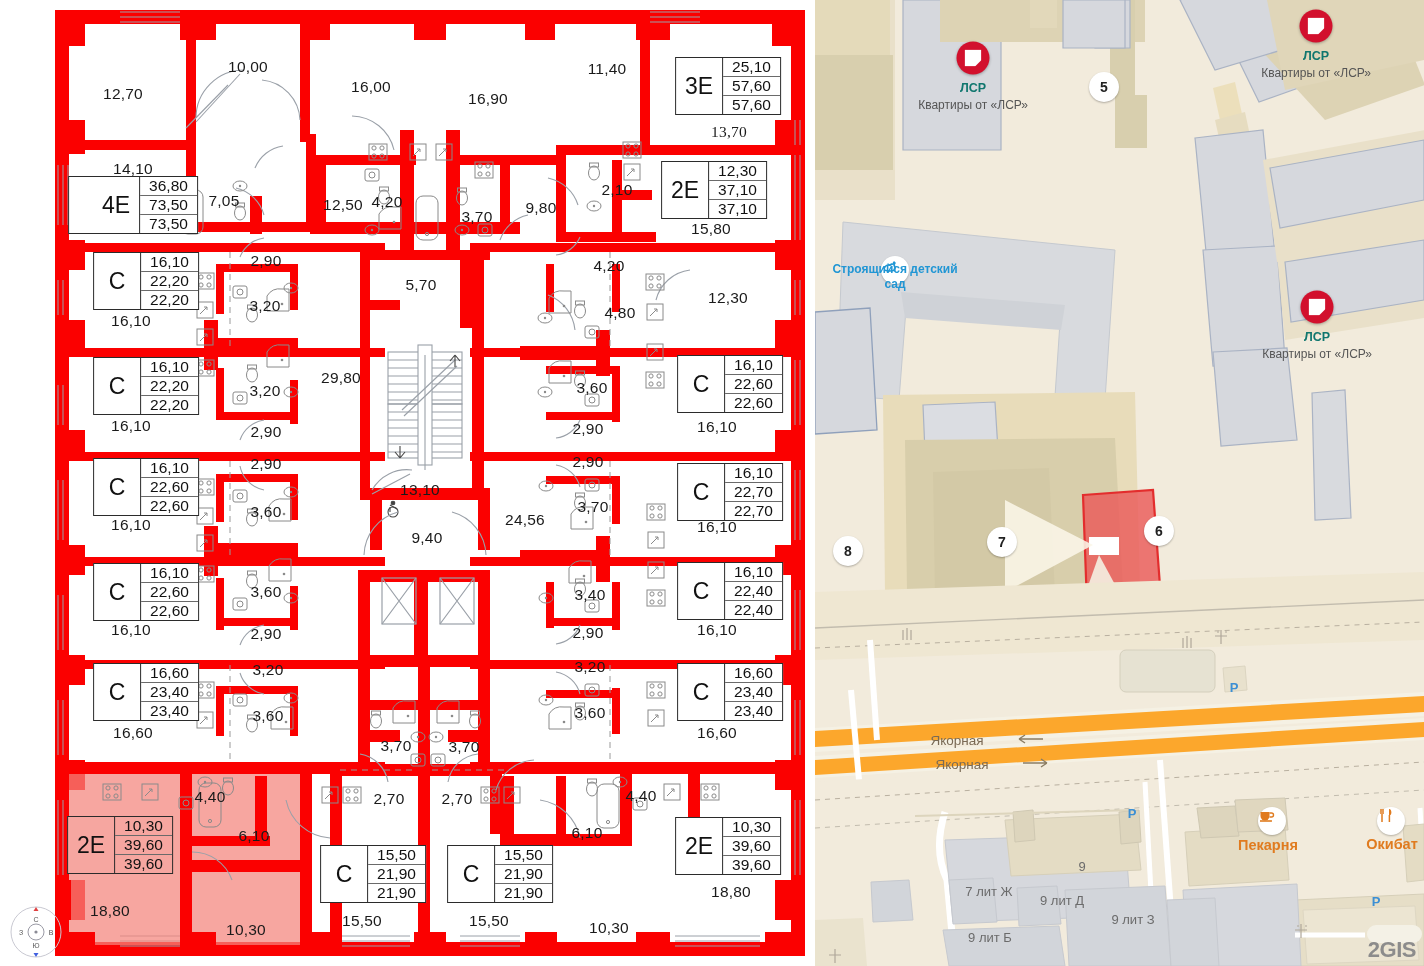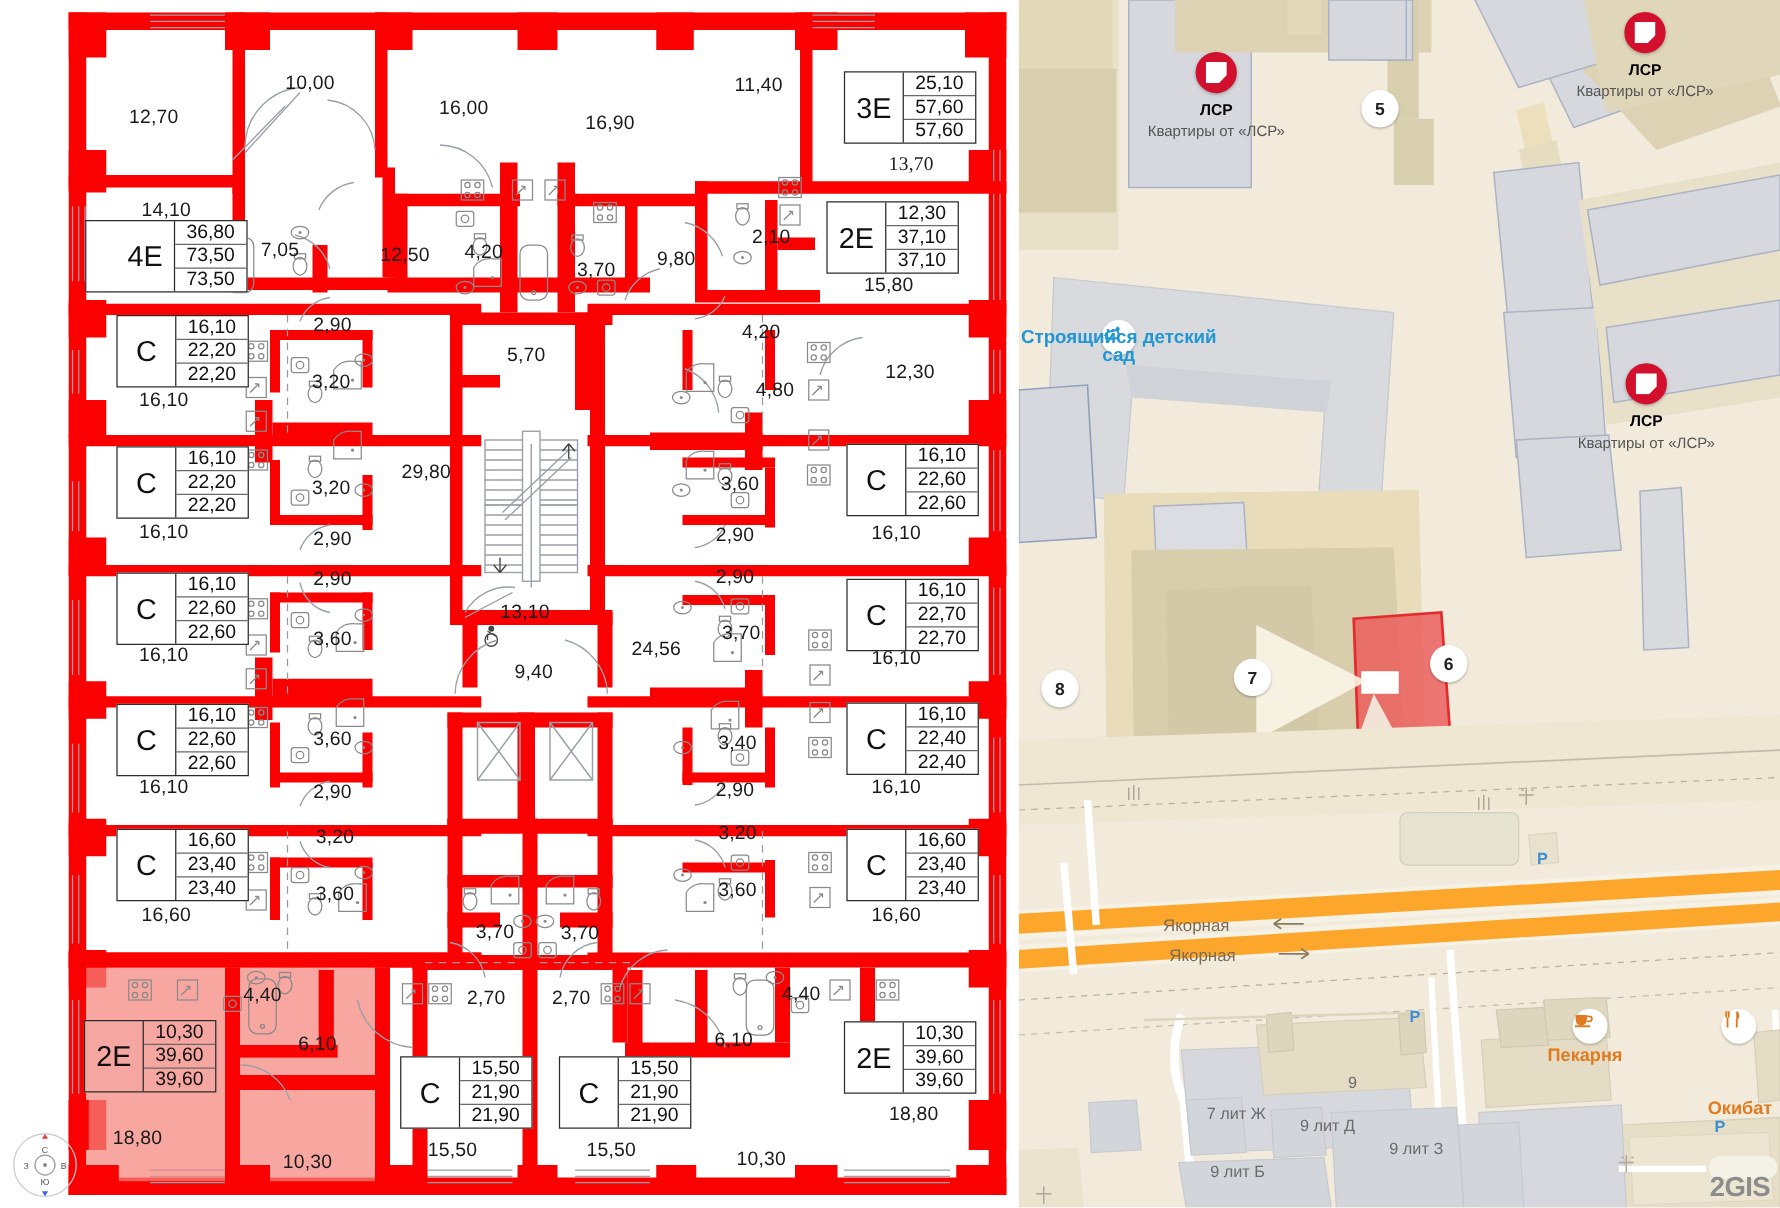--- a/index.html
+++ b/index.html
@@ -27,23 +27,23 @@
   .apt.sel .nums span{background:transparent;}
 
   
   #compass{position:absolute;left:8px;bottom:6px;width:56px;height:56px;}
 
   
   #map{position:absolute;left:815px;top:0;width:609px;height:966px;background:#f2ebdc;overflow:hidden;}
   #map svg{position:absolute;left:0;top:0;}
   .mlabel{position:absolute;transform:translate(-50%,-50%);white-space:nowrap;
           font-family:"Liberation Sans",sans-serif;text-align:center;}
-  .poi-name{font-size:12.5px;font-weight:bold;color:#000000;}
+  .poi-name{font-size:12.5px;font-weight:bold;color:#0f766e;}
   .poi-sub{font-size:12px;color:#555;}
-  .kinder{font-size:15px;color:#2196d4;font-weight:bold;line-height:15px;}
+  .kinder{font-size:12px;color:#2196d4;font-weight:bold;line-height:15px;}
   .bldnum{font-size:13px;color:#6b6b6b;}
   .street{font-size:13.5px;color:#7a6a55;}
   .shop{font-size:14.5px;color:#e07b1f;font-weight:bold;}
   .pin{position:absolute;transform:translate(-50%,-50%);width:30px;height:30px;border-radius:50%;
        background:#fff;display:flex;align-items:center;justify-content:center;
        box-shadow:0 1px 2px rgba(0,0,0,.28);font-size:14px;font-weight:bold;color:#222;}
   .lsr{position:absolute;transform:translate(-50%,-50%);width:33px;height:33px;border-radius:50%;
        background:#d2102d;display:flex;align-items:center;justify-content:center;
        box-shadow:0 1px 3px rgba(0,0,0,.3);}
   .lsr i{display:block;width:17px;height:17px;background:#fff;
@@ -487,21 +487,21 @@
 
     <div id="room-labels">
         <div class="lbl s18" style="left: 123px; top: 94px;">12,70</div>
         <div class="lbl s18" style="left: 248px; top: 67px;">10,00</div>
         <div class="lbl s18" style="left: 371px; top: 87px;">16,00</div>
         <div class="lbl s18" style="left: 488px; top: 99px;">16,90</div>
         <div class="lbl s18" style="left: 607px; top: 69px;">11,40</div>
         <div class="lbl s18" style="left: 729px; top: 132px; font-family: Liberation Serif, serif;">13,70</div>
         <div class="lbl s18" style="left: 133px; top: 169px;">14,10</div>
         <div class="lbl s18" style="left: 224px; top: 201px;">7,05</div>
-        <div class="lbl s18" style="left: 324px; top: 205px;">12,50</div>
+        <div class="lbl s18" style="left: 343px; top: 205px;">12,50</div>
         <div class="lbl s18" style="left: 387px; top: 202px;">4,20</div>
         <div class="lbl s18" style="left: 477px; top: 217px;">3,70</div>
         <div class="lbl s18" style="left: 541px; top: 208px;">9,80</div>
         <div class="lbl s18" style="left: 588px; top: 190px; margin-left: 29px;">2,10</div>
         <div class="lbl s18" style="left: 711px; top: 229px;">15,80</div>
         <div class="lbl s18" style="left: 266px; top: 261px;">2,90</div>
         <div class="lbl s18" style="left: 131px; top: 321px;">16,10</div>
         <div class="lbl s18" style="left: 265px; top: 306px;">3,20</div>
         <div class="lbl s18" style="left: 609px; top: 266px;">4,20</div>
         <div class="lbl s18" style="left: 728px; top: 298px;">12,30</div>
@@ -870,21 +870,21 @@
           </svg>
         </div>
         <div class="mlabel shop" style="left: 453px; top: 845px;">Пекарня</div>
         <div class="circicon" style="left: 576px; top: 821px;">
           <svg width="17" height="17" viewBox="0 0 17 17">
             <path d="M4,2 v5 M6,2 v5 M5,7 v8" stroke="#e07b1f" stroke-width="1.5" fill="none"></path>
             <path d="M12,2 q2.4,0 2.4,4 q0,2.4 -2.4,2.4 Z" fill="#e07b1f"></path>
             <path d="M12.4,8 v7" stroke="#e07b1f" stroke-width="1.5" fill="none"></path>
           </svg>
         </div>
-        <div class="mlabel shop" style="left: 577px; top: 844px; margin-top: 43px;">Окибат</div>
+        <div class="mlabel shop" style="left: 577px; top: 844px;">Окибат</div>
         <div class="pmark" style="left: 419px; top: 687px;">P</div>
         <div class="pmark" style="left: 317px; top: 813px;">P</div>
         <div class="pmark" style="left: 561px; top: 901px;">P</div>
       </div>
     <div id="gis">2GIS</div>
   </div>
 
 </div>
 
 </body></html>

